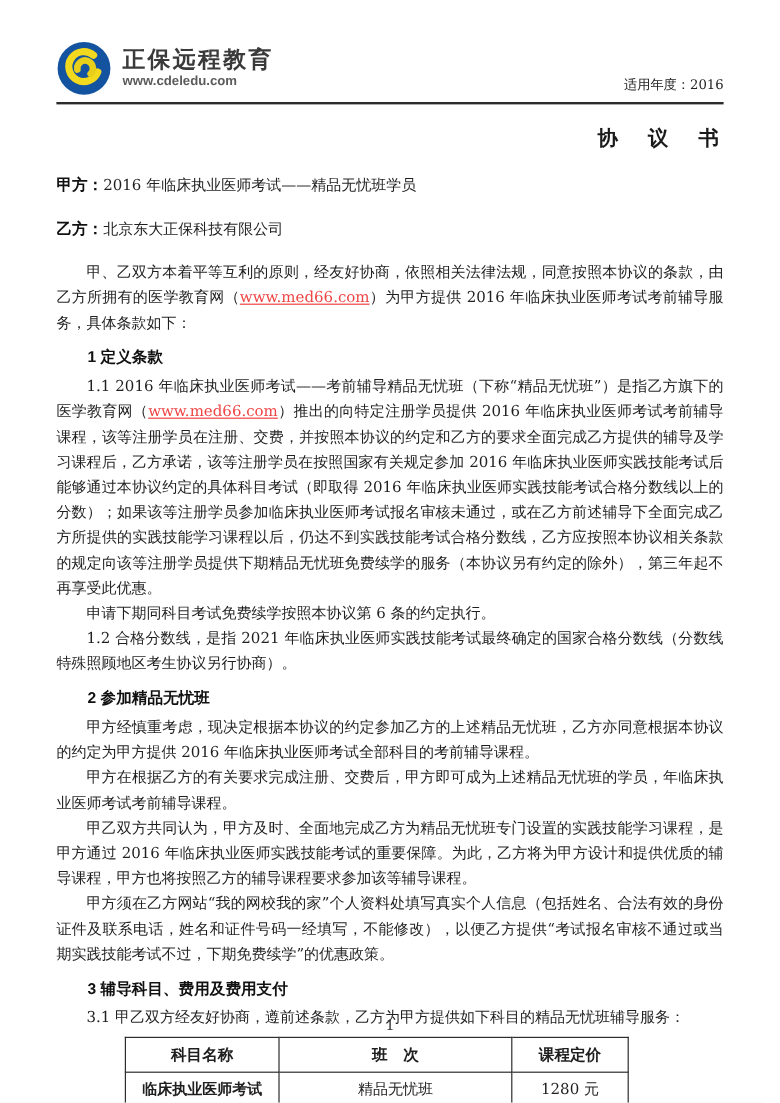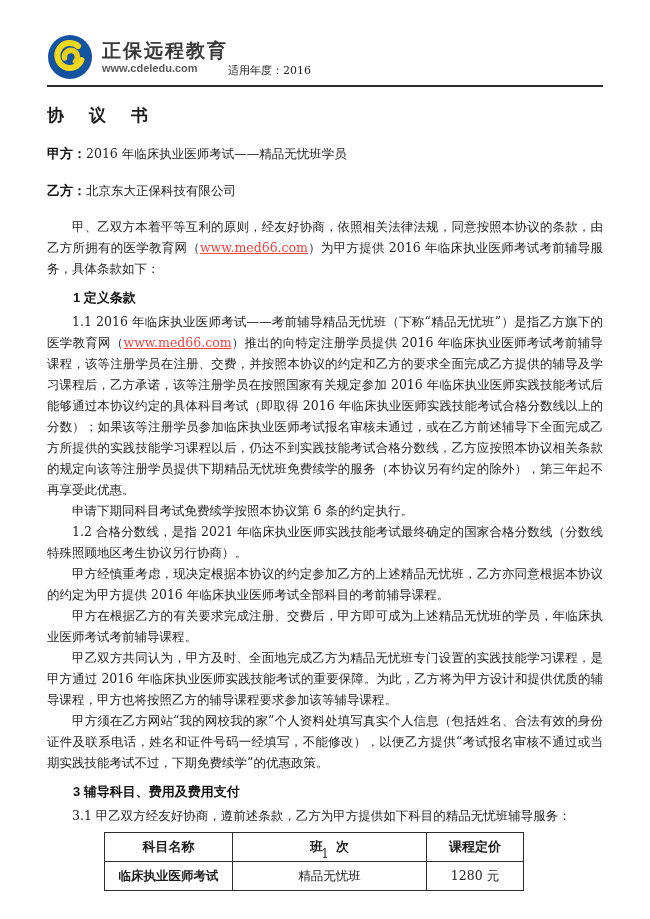--- a/index.html
+++ b/index.html
@@ -11,20 +11,21 @@
     background: #ffffff;
     box-sizing: border-box;
     padding: 34px 47px 0 47px;
     overflow: hidden;
     font-family: "DejaVu Serif", "Liberation Serif", serif;
     color: #1f1f1f;
   }
   
   .doc-header {
     display: flex;
+    justify-content: space-between;
     align-items: flex-end;
     padding-bottom: 5px;
     border-bottom: 2px solid #2b2b2b;
   }
   .brand { display: flex; align-items: center; gap: 9px; }
   .logo { width: 46px; height: 46px; display: inline-block; }
   .brand-text { display: flex; flex-direction: column; line-height: 1.15; }
   .brand-name {
     font-family: "Liberation Sans", sans-serif;
     font-weight: bold;
@@ -34,21 +35,21 @@
   }
   .brand-url {
     font-family: "Liberation Sans", sans-serif;
     font-weight: bold;
     font-size: 11px;
     color: #5b5b5b;
   }
   .year-label { font-size: 11px; color: #222; padding-bottom: 2px; }
   
   .title {
-    text-align: left;
+    text-align: right;
     font-size: 17px;
     font-weight: bold;
     letter-spacing: 4px;
     margin: 17px 0 9px 0;
     color: #1a1a1a;
   }
   
   .party { margin: 16px 0 0 0; font-size: 12.5px; line-height: 21px; }
   .party-label {
     font-weight: bold;
@@ -140,20 +141,21 @@
     <span class="party-label">乙方：</span><span>北京东大正保科技有限公司</span>
   </p>
 
   <p class="para intro"><span>甲、乙双方本着平等互利的原则，经友好协商，依照相关法律法规，同意按照本协议的条款，由乙方所拥有的医学教育网（</span><a class="link">www.med66.com</a><span>）为甲方提供 2016 年临床执业医师考试考前辅导服务，具体条款如下：</span></p>
 
   <h2 class="sec-heading">1  定义条款</h2>
   <p class="para"><span>1.1 2016 年临床执业医师考试——考前辅导精品无忧班（下称“精品无忧班”）是指乙方旗下的医学教育网（</span><a class="link">www.med66.com</a><span>）推出的向特定注册学员提供 2016 年临床执业医师考试考前辅导课程，该等注册学员在注册、交费，并按照本协议的约定和乙方的要求全面完成乙方提供的辅导及学习课程后，乙方承诺，该等注册学员在按照国家有关规定参加 2016 年临床执业医师实践技能考试后能够通过本协议约定的具体科目考试（即取得 2016 年临床执业医师实践技能考试合格分数线以上的分数）；如果该等注册学员参加临床执业医师考试报名审核未通过，或在乙方前述辅导下全面完成乙方所提供的实践技能学习课程以后，仍达不到实践技能考试合格分数线，乙方应按照本协议相关条款的规定向该等注册学员提供下期精品无忧班免费续学的服务（本协议另有约定的除外），第三年起不再享受此优惠。</span></p>
   <p class="para">申请下期同科目考试免费续学按照本协议第 6 条的约定执行。</p>
   <p class="para">1.2 合格分数线，是指 2021 年临床执业医师实践技能考试最终确定的国家合格分数线（分数线特殊照顾地区考生协议另行协商）。</p>
 
+  <h2 class="sec-heading">2  参加精品无忧班</h2>
   <p class="para">甲方经慎重考虑，现决定根据本协议的约定参加乙方的上述精品无忧班，乙方亦同意根据本协议的约定为甲方提供 2016 年临床执业医师考试全部科目的考前辅导课程。</p>
   <p class="para">甲方在根据乙方的有关要求完成注册、交费后，甲方即可成为上述精品无忧班的学员，年临床执业医师考试考前辅导课程。</p>
   <p class="para">甲乙双方共同认为，甲方及时、全面地完成乙方为精品无忧班专门设置的实践技能学习课程，是甲方通过 2016 年临床执业医师实践技能考试的重要保障。为此，乙方将为甲方设计和提供优质的辅导课程，甲方也将按照乙方的辅导课程要求参加该等辅导课程。</p>
   <p class="para">甲方须在乙方网站“我的网校我的家”个人资料处填写真实个人信息（包括姓名、合法有效的身份证件及联系电话，姓名和证件号码一经填写，不能修改），以便乙方提供“考试报名审核不通过或当期实践技能考试不过，下期免费续学”的优惠政策。</p>
 
   <h2 class="sec-heading">3 辅导科目、费用及费用支付</h2>
   <p class="para">3.1 甲乙双方经友好协商，遵前述条款，乙方为甲方提供如下科目的精品无忧班辅导服务：</p>
 
   <table class="fee-table">
     <thead>

